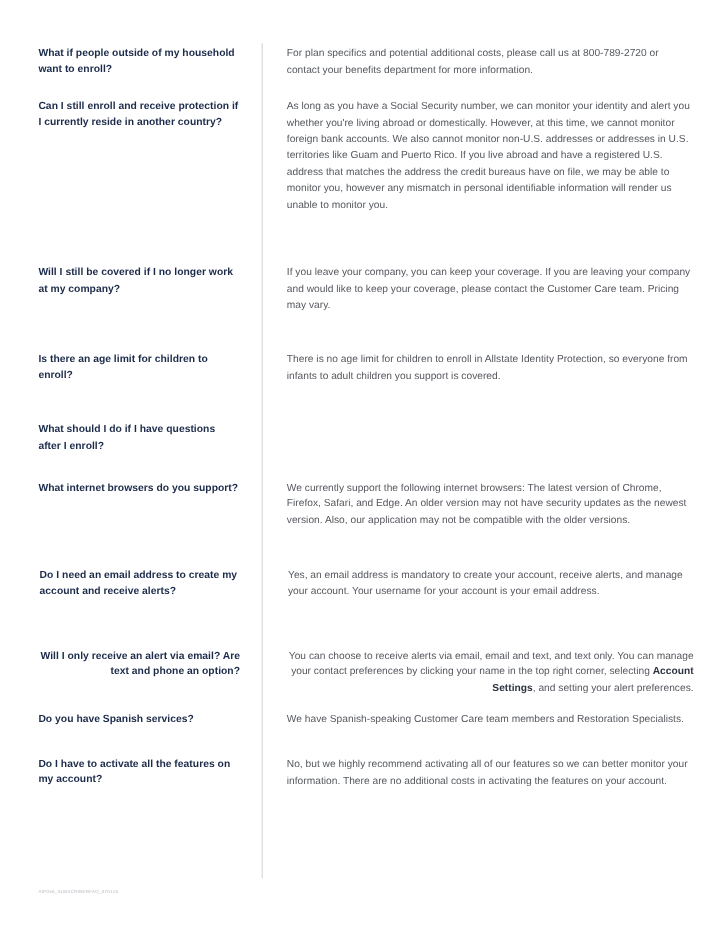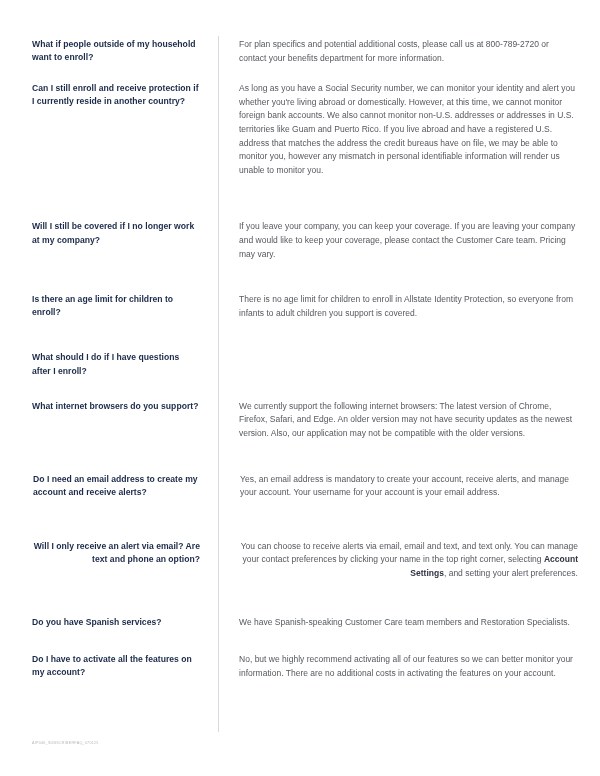--- a/index.html
+++ b/index.html
@@ -79,21 +79,21 @@
 
   
   .row-gap-0  { margin-top: 0; }
   .row-gap-1  { margin-top: 17px; }
   .row-gap-2  { margin-top: 43px; }
   .row-gap-3  { margin-top: 32px; }
   .row-gap-4  { margin-top: 31px; }
   .row-gap-5  { margin-top: 22px; }
   .row-gap-6  { margin-top: 32px; padding-left: 33px; }
   .row-gap-7  { margin-top: 40px; text-align: right; }
-  .row-gap-8  { margin-top: 36px; }
+  .row-gap-8  { margin-top: 13px; }
   .row-gap-9  { margin-top: 23px; justify-content: center; }
 
   .footer-code {
     position: absolute;
     left: 32px;
     top: 741px;
     color: #b6b9bf;
     font-size: 3.7px;
     letter-spacing: 0.25px;
     font-family: "Liberation Sans", sans-serif;

